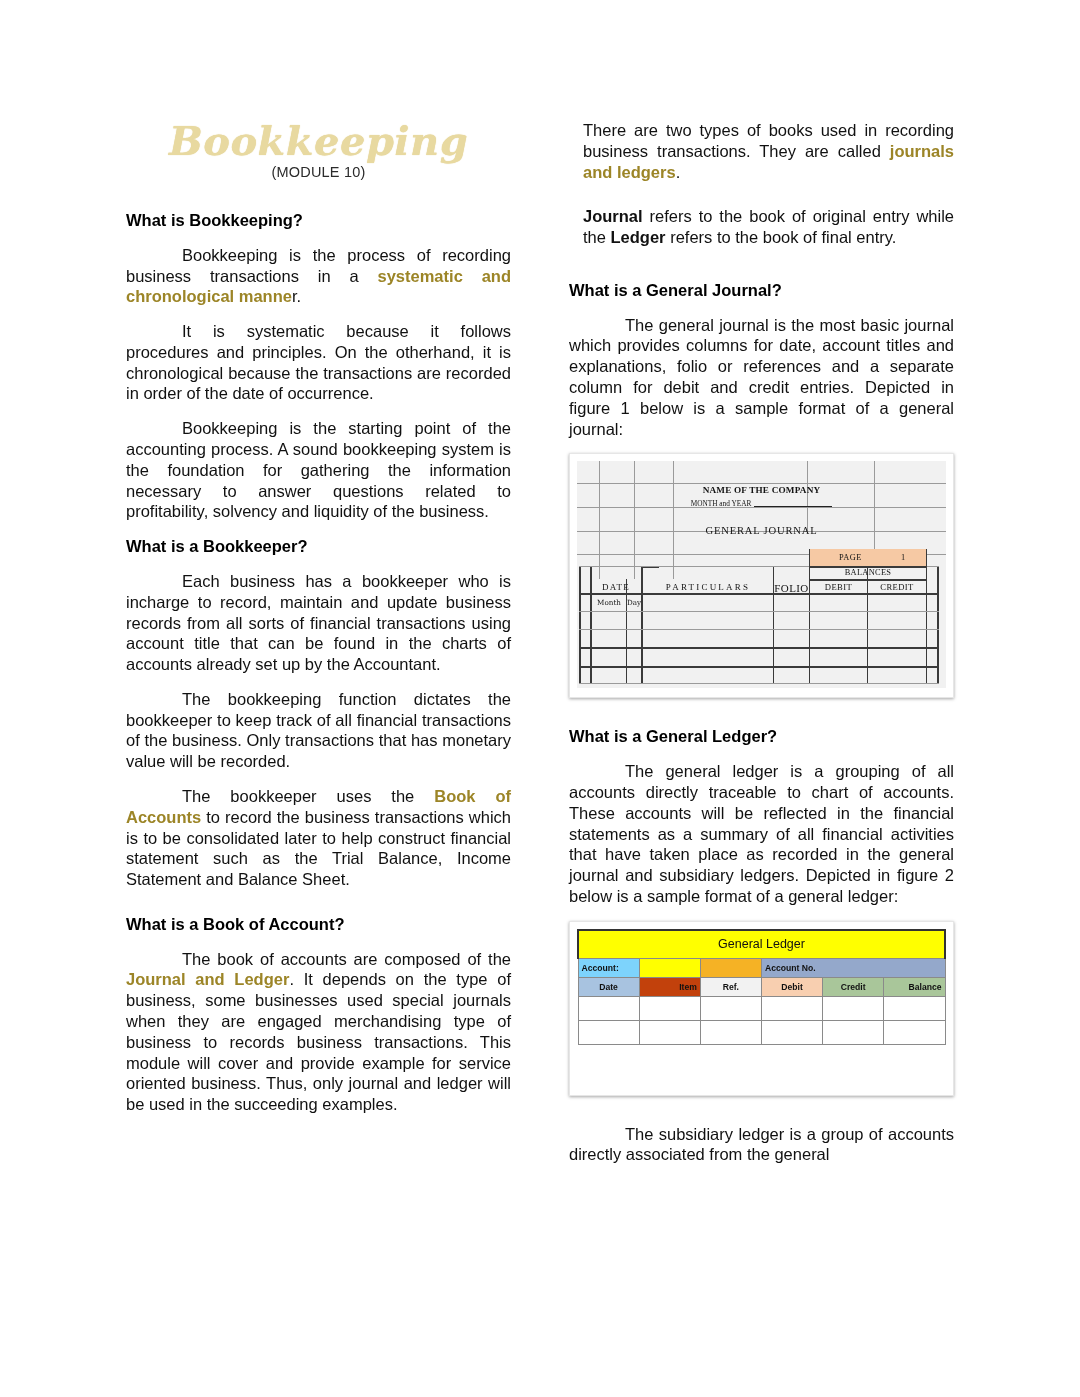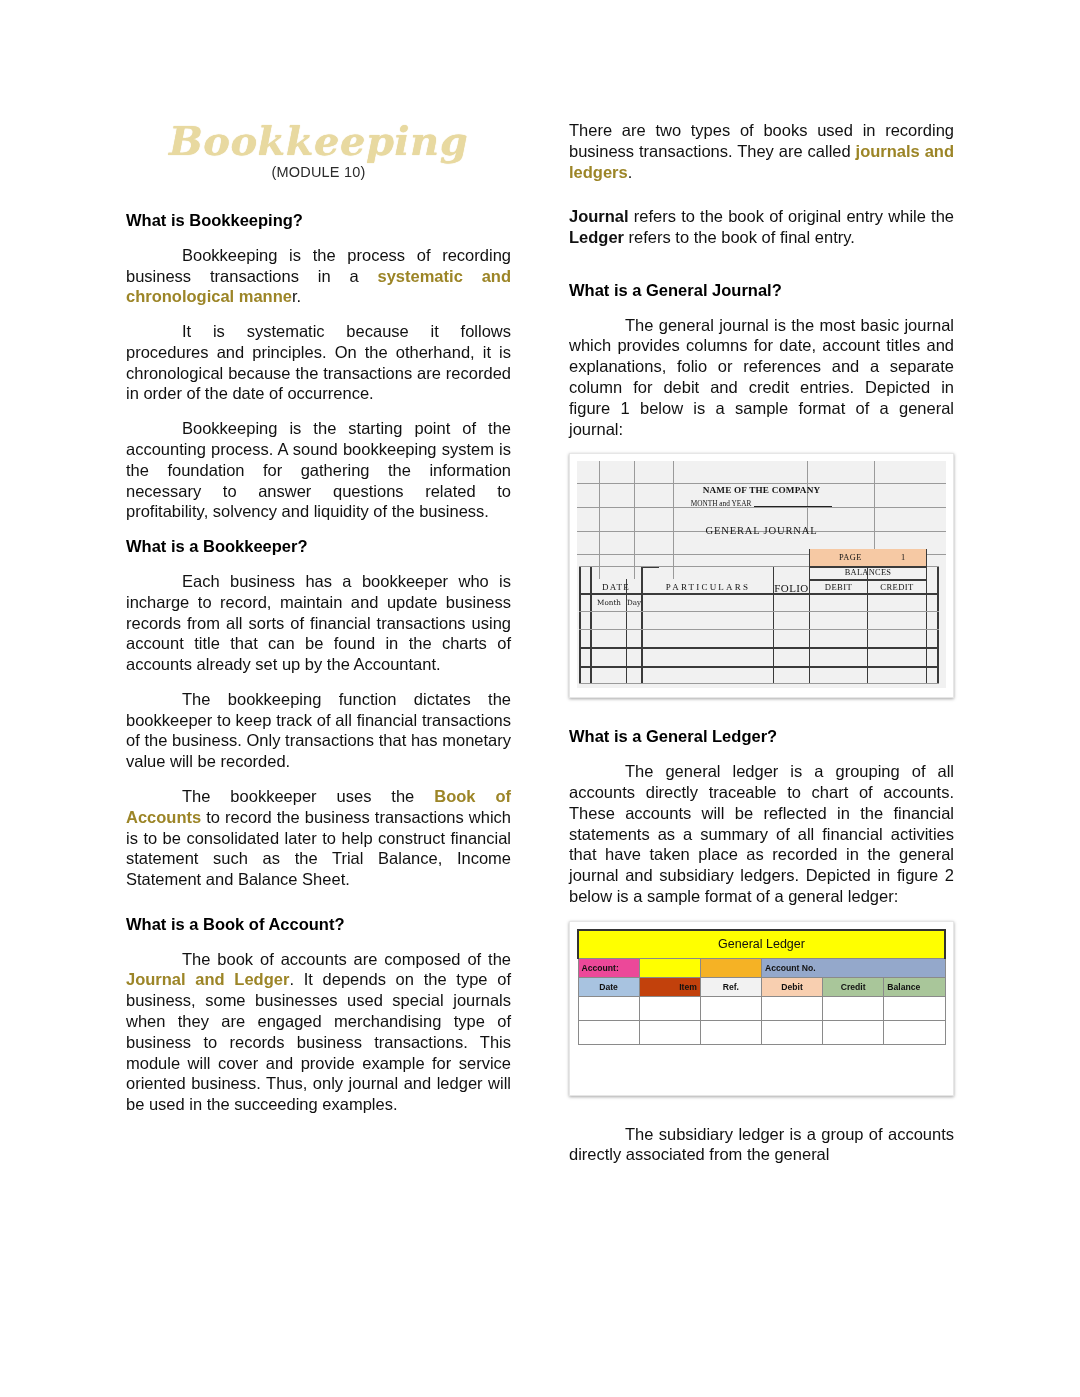--- a/index.html
+++ b/index.html
@@ -56,21 +56,21 @@
   
   p.para {
     font-size: 16.5px;
     line-height: 1.26;
     text-align: justify;
     text-justify: inter-word;
     margin: 0 0 14px 0;
     color: #111;
   }
   p.para.indent { text-indent: 56px; }
-  p.para.noindent { text-indent: 0; }
+  p.para.noindent { text-indent: 0; margin-left: 14px; }
   h3.qhead {
     font-size: 16.5px;
     font-weight: 700;
     margin: 0 0 14px 0;
     line-height: 1.26;
     color: #000;
   }
   .gold { color: #9c8527; font-weight: 700; }
   .bold { font-weight: 700; }
   .spacer-sm { height: 10px; }
@@ -114,30 +114,30 @@
   .gl .title-row td {
     background: #ffff00;
     text-align: center;
     font-size: 12.5px;
     font-weight: 400;
     height: 27px;
     border-top: 2px solid #333;
     border-left: 2px solid #333;
     border-right: 2px solid #333;
   }
-  .gl .acct-label { background: #ec4899; margin-left: 43px; }
+  .gl .acct-label { background: #7dd3fc; margin-left: 43px; }
   .gl .acct-blank { background: #ffff00; }
   .gl .acct-ref   { background: #f5b225; }
   .gl .acct-no    { background: #94a8cb; }
   .gl .h-date     { background: #a8c3e0; text-align:center; }
   .gl .h-item     { background: #c2410c; text-align:right; font-weight:700; }
   .gl .h-ref      { background: #f2f2f2; text-align:center; }
   .gl .h-debit    { background: #f8cfb0; text-align:center; }
   .gl .h-credit   { background: #a9c69a; text-align:center; }
-  .gl .h-balance  { background: #a9c69a; text-align:left; }
+  .gl .h-balance  { background: #a9c69a; text-align:right; }
   .gl .body-row td { background: #ffffff; height: 23px; }
 </style>
 </head>
 <body>
 
 <div class="page">
   <div class="columns">
 
     <div class="col">
 

